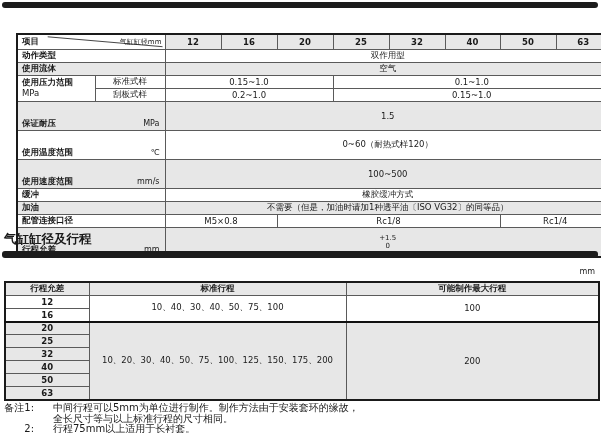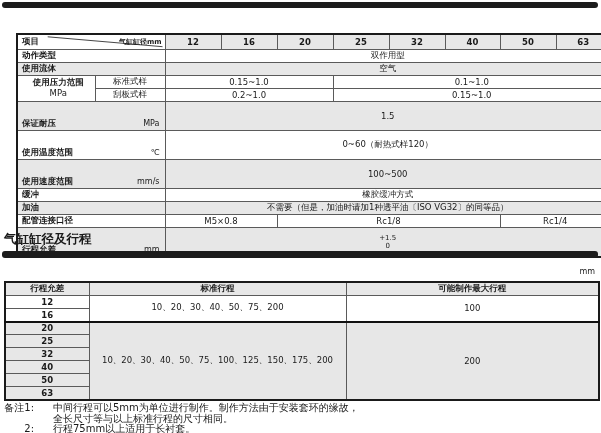--- a/index.html
+++ b/index.html
@@ -29,22 +29,22 @@
   .lab { text-align:left; padding-left:4px; font-weight:700; }
   .labflex { display:flex; justify-content:space-between; align-items:center;
     padding:16px 5px 0 4px; font-weight:700; font-size:8.5px; height:100%; }
   .labflex .unit { font-weight:400; font-size:8px; }
   .boreth { font-weight:700; background:#e7e7e7; }
   .corner { position:relative; background:#fff; }
   .corner svg { position:absolute; inset:0; width:100%; height:100%; }
   .corner .cl { position:absolute; left:4px; top:50%; transform:translateY(-50%);
     font-weight:700; font-size:8.5px; }
   .corner .cr { position:absolute; right:3px; top:50%; transform:translateY(-50%);
-    font-size:7px; font-weight:700; }
-  .plabel { text-align:center; padding-left:4px; font-weight:700; line-height:11px; }
+    font-size:7px; font-weight:400; }
+  .plabel { text-align:left; padding-left:4px; font-weight:700; line-height:11px; }
   .plabel .u { font-weight:400; display:block; }
   .tol { line-height:8px; font-size:7px; }
 
   
   .sec-title { position:absolute; left:4px; top:231px; font-size:12.5px; font-weight:700; }
   .mm-note { position:absolute; right:6px; top:267px; font-size:8px; }
   .stroke { position:absolute; left:4px; top:281px; width:594px; border:2px solid #1a1a1a; }
   .stroke tr { height:13px; }
   .stroke th { background:#e7e7e7; font-weight:700; border-top:none; }
   .stroke td { border-top:1px solid #5a5a5a; }
@@ -196,21 +196,21 @@
         <col style="width:253px">
     </colgroup>
     <tbody>
         <tr>
       <th class="vr">行程允差</th>
       <th class="vr">标准行程</th>
       <th>可能制作最大行程</th>
     </tr>
     <tr>
       <td class="bore vr">12</td>
-      <td rowspan="2" class="vr">10、20、30、40、50、75、200</td>
+      <td rowspan="2" class="vr">10、40、30、40、50、75、100</td>
       <td rowspan="2">100</td>
     </tr>
     <tr>
       <td class="bore vr">16</td>
     </tr>
     <tr class="gsep">
       <td class="bore vr grp2">20</td>
       <td rowspan="6" class="vr grp2">10、20、30、40、50、75、100、125、150、175、200</td>
       <td rowspan="6" class="grp2">200</td>
     </tr>

